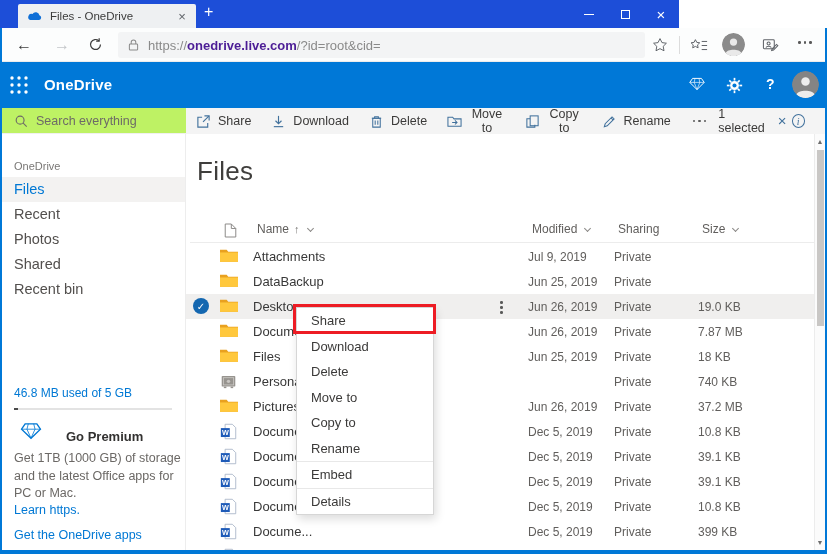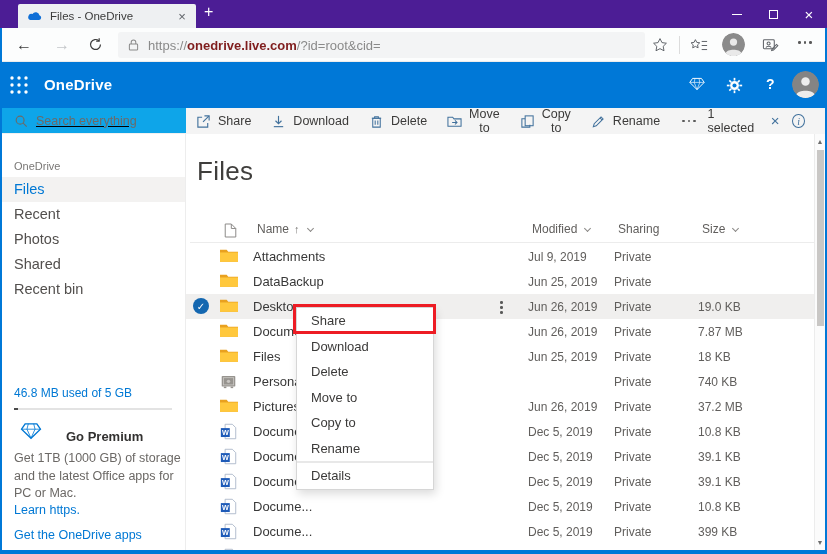--- a/index.html
+++ b/index.html
@@ -1,66 +1,66 @@
 <!DOCTYPE html>
 <html><head>
 <meta charset="utf-8">
 <style>
   * { margin:0; padding:0; box-sizing:border-box; font-family:"Liberation Sans", sans-serif; }
   html,body { background:#ffffff; }
   #window { position:relative; width:827px; height:554px; overflow:hidden; background:#fff; }
 
   
-  .titlebar { position:absolute; left:0; top:0; width:827px; height:28px; background:#4c1d95; }
+  .titlebar { position:absolute; left:0; top:0; width:679px; height:28px; background:#1d4ed8; }
   .tab { position:absolute; left:18px; top:4px; width:178px; height:24px; background:#eef0f2; border-radius:2px 2px 0 0; display:flex; align-items:center; padding:0 6px 0 9px; }
   .tab-title { flex:1; font-size:11.5px; color:#3b3b3b; white-space:nowrap; overflow:hidden; }
   .favicon { width:16px; height:12px; margin-right:7px; display:inline-flex; }
   .tab-close { font-size:13px; color:#5f6368; width:16px; text-align:center; cursor:pointer; }
   .newtab { position:absolute; left:204px; top:3px; color:#fff; font-size:16px; font-weight:300; cursor:pointer; }
   .wincontrols { position:absolute; right:0; top:0; height:28px; display:flex; }
   .wc { width:36px; height:28px; display:flex; align-items:center; justify-content:center; color:#fff; cursor:pointer; }
   .minbar { width:10px; border-top:1px solid #fff; display:inline-block; }
   .maxbox { width:9px; height:9px; border:1px solid #fff; display:inline-block; }
   .wc.close { font-size:15px; font-weight:300; }
 
   
   .browserbar { position:absolute; left:0; top:28px; width:827px; height:34px; background:#fcfdfd; border-bottom:1px solid #ececec; }
   .navbtn { position:absolute; top:6px; font-size:16px; color:#3b3b3b; cursor:pointer; line-height:22px; }
   .navbtn.back { left:16px; }
   .navbtn.fwd { left:54px; color:#c3c6c9; }
   .navbtn.refresh { left:88px; top:8px; }
   .addressbar { position:absolute; left:118px; top:4px; width:527px; height:26px; background:#f3f4f5; border-radius:3px; display:flex; align-items:center; padding:0 10px; }
   .addr-lock { width:11px; height:14px; margin-right:9px; display:inline-flex; }
   .url { font-size:13px; color:#8a8a8a; white-space:nowrap; }
-  .url b { color:#7f1d1d; font-weight:700; }
+  .url b { color:#4c1d95; font-weight:700; }
   .bicon { position:absolute; top:8px; width:18px; height:18px; display:inline-flex; align-items:center; justify-content:center; cursor:pointer; color:#555; }
   .bsep { position:absolute; left:679px; top:8px; height:18px; border-left:1px solid #dcdcdc; }
   .bavatar { position:absolute; left:722px; top:5px; width:23px; height:23px; border-radius:50%; overflow:hidden; cursor:pointer; }
   .bdots { position:absolute; left:798px; top:13px; display:flex; gap:3px; cursor:pointer; }
   .bdots i, .cmd-more i, .cell-dots i { width:2.5px; height:2.5px; background:#5a5a5a; border-radius:50%; display:block; }
 
   
   .odheader { position:absolute; left:0; top:62px; width:827px; height:46px; background:#0078d7; }
   .waffle { position:absolute; left:9px; top:13px; width:22px; height:20px; cursor:pointer; }
   .od-title { position:absolute; left:44px; top:14px; color:#fff; font-size:15px; font-weight:700; letter-spacing:.2px; }
   .hicon { position:absolute; top:15px; cursor:pointer; display:inline-flex; color:#fff; }
   .hicon.help { font-size:14px; font-weight:700; top:14px; }
   .havatar { position:absolute; left:792px; top:9px; width:27px; height:27px; border-radius:50%; overflow:hidden; cursor:pointer; }
 
   
-  .searchrow { position:absolute; left:0; top:108px; width:186px; height:26px; background:#0ea5e9; border-bottom:1px solid #f0f0f0; display:flex; align-items:center;text-decoration:underline; }
+  .searchrow { position:absolute; left:0; top:108px; width:186px; height:26px; background:#bef264; border-bottom:1px solid #f0f0f0; display:flex; align-items:center; }
   .search-glyph { margin:0 8px 0 14px; display:inline-flex; }
   .searchrow input { border:none; outline:none; background:transparent; font-size:12.5px; color:#444; width:130px; }
   .searchrow input::placeholder { color:#6d6a67; }
   .commandbar { position:absolute; left:186px; top:108px; width:641px; height:26px; background:#f4f4f4; display:flex; align-items:center; }
   #command-actions { display:flex; align-items:center; height:100%; }
   .cmd-item { display:flex; align-items:center; gap:7px; padding:0 10px; height:100%; background:none; border:none; font-size:12.5px; color:#3b3a39; cursor:pointer; }
   .cmd-icon { display:inline-flex; color:#41719c; }
   .cmd-more { display:flex; gap:3px; padding:0 12px; cursor:pointer; }
-  .cmd-right { margin-left:auto; display:flex; align-items:center; margin-right:22px; gap:13px; }
+  .cmd-right { margin-left:auto; display:flex; align-items:center; margin-right:22px; gap:5px; }
   .sel-count { font-size:12.5px; color:#3b3a39; }
   .sel-clear { font-size:15px; color:#41719c; cursor:pointer; line-height:14px; }
   .info-circle { width:14px; height:14px; border:1px solid #41719c; border-radius:50%; color:#41719c; font-size:10px; font-style:italic; font-family:"Liberation Serif", serif; display:flex; align-items:center; justify-content:center; cursor:pointer; }
 
   
   .sidebar { position:absolute; left:0; top:134px; width:186px; height:416px; background:#fff; border-right:1px solid #ededed; }
   .side-caption { position:absolute; left:14px; top:26px; font-size:11px; color:#797775; }
   #side-nav { position:absolute; left:0; top:43px; width:100%; }
   .side-item { height:25px; line-height:25px; padding-left:14px; font-size:14.5px; color:#524f4d; cursor:pointer; }
   .side-item.active { background:#f3f2f1; color:#0078d4; }
@@ -555,20 +555,21 @@
         </div>
       </div>
     <div class="ctx-menu" id="ctx-menu">
         <div class="menu-item">Share</div>
         <div class="menu-item">Download</div>
         <div class="menu-item">Delete</div>
         <div class="menu-item">Move to</div>
         <div class="menu-item">Copy to</div>
         <div class="menu-item">Rename</div>
         <div class="menu-sep"></div>
+        <div class="menu-item">Embed</div>
         <div class="menu-sep"></div>
         <div class="menu-item">Details</div>
       </div>
     <div class="red-box"></div>
   </div>
 
   <div class="scrollbar">
     <span class="sb-arrow sb-up">▲</span>
     <span class="sb-thumb"></span>
     <span class="sb-arrow sb-down">▼</span>

